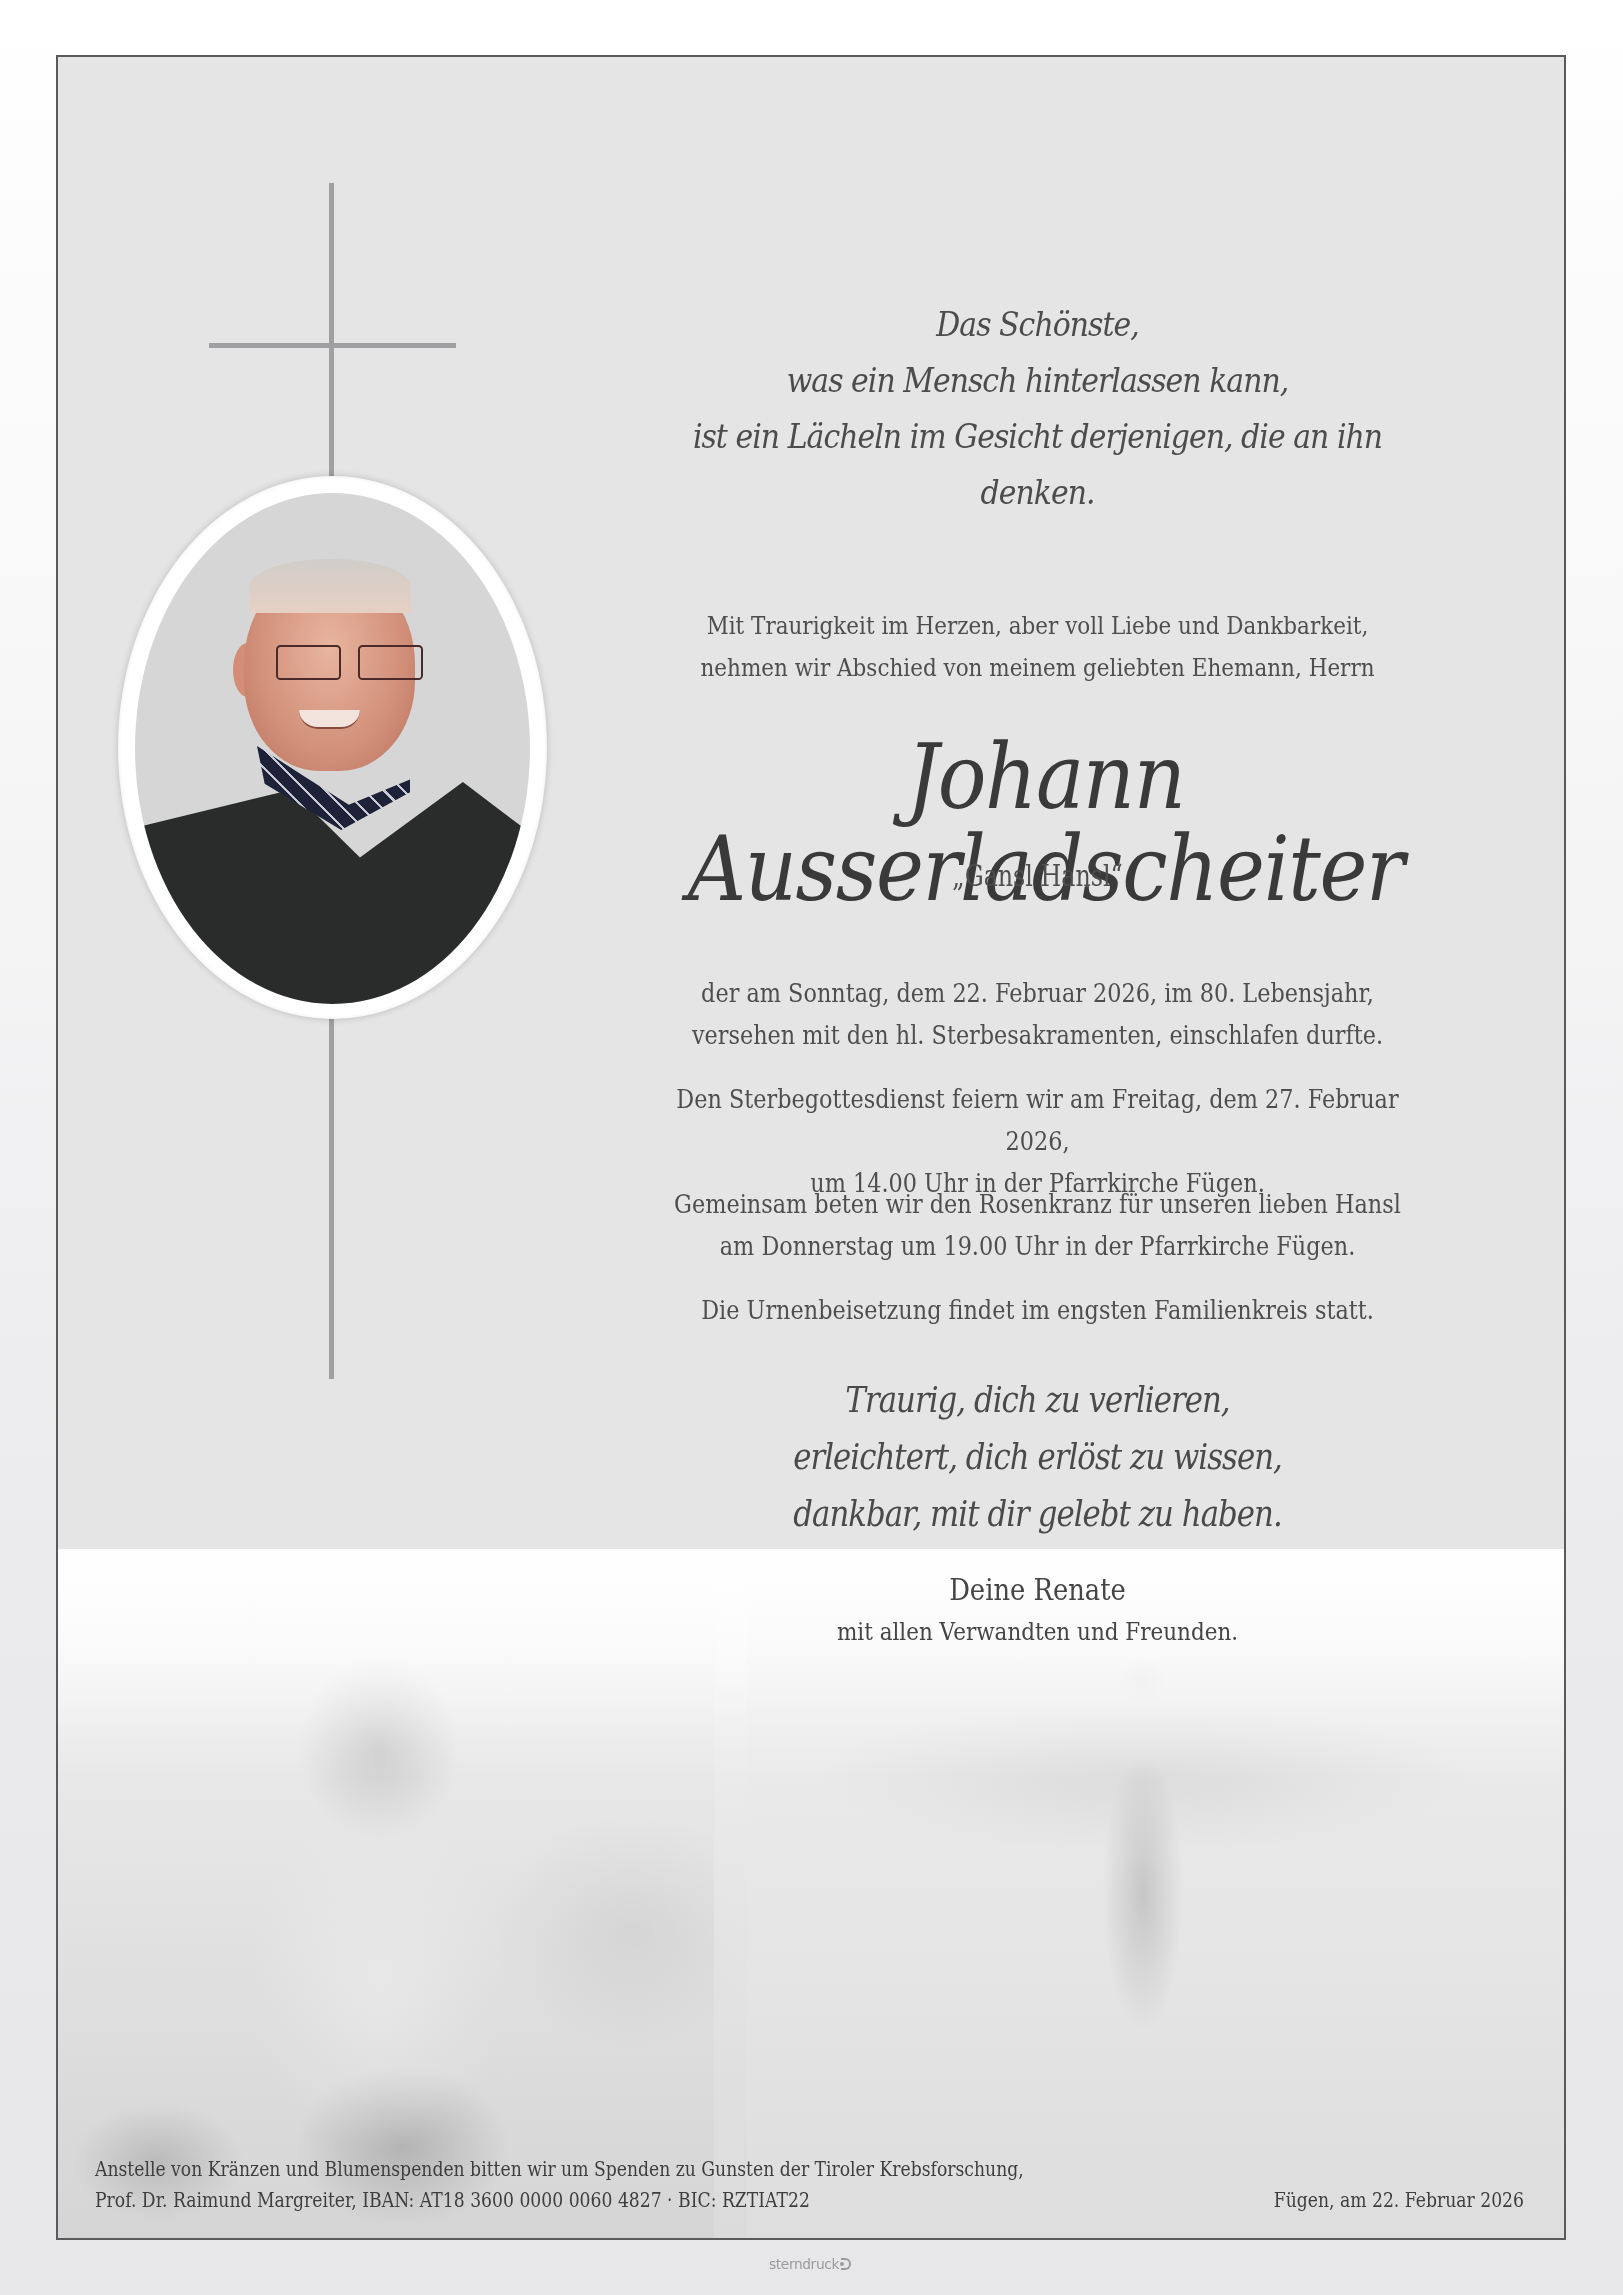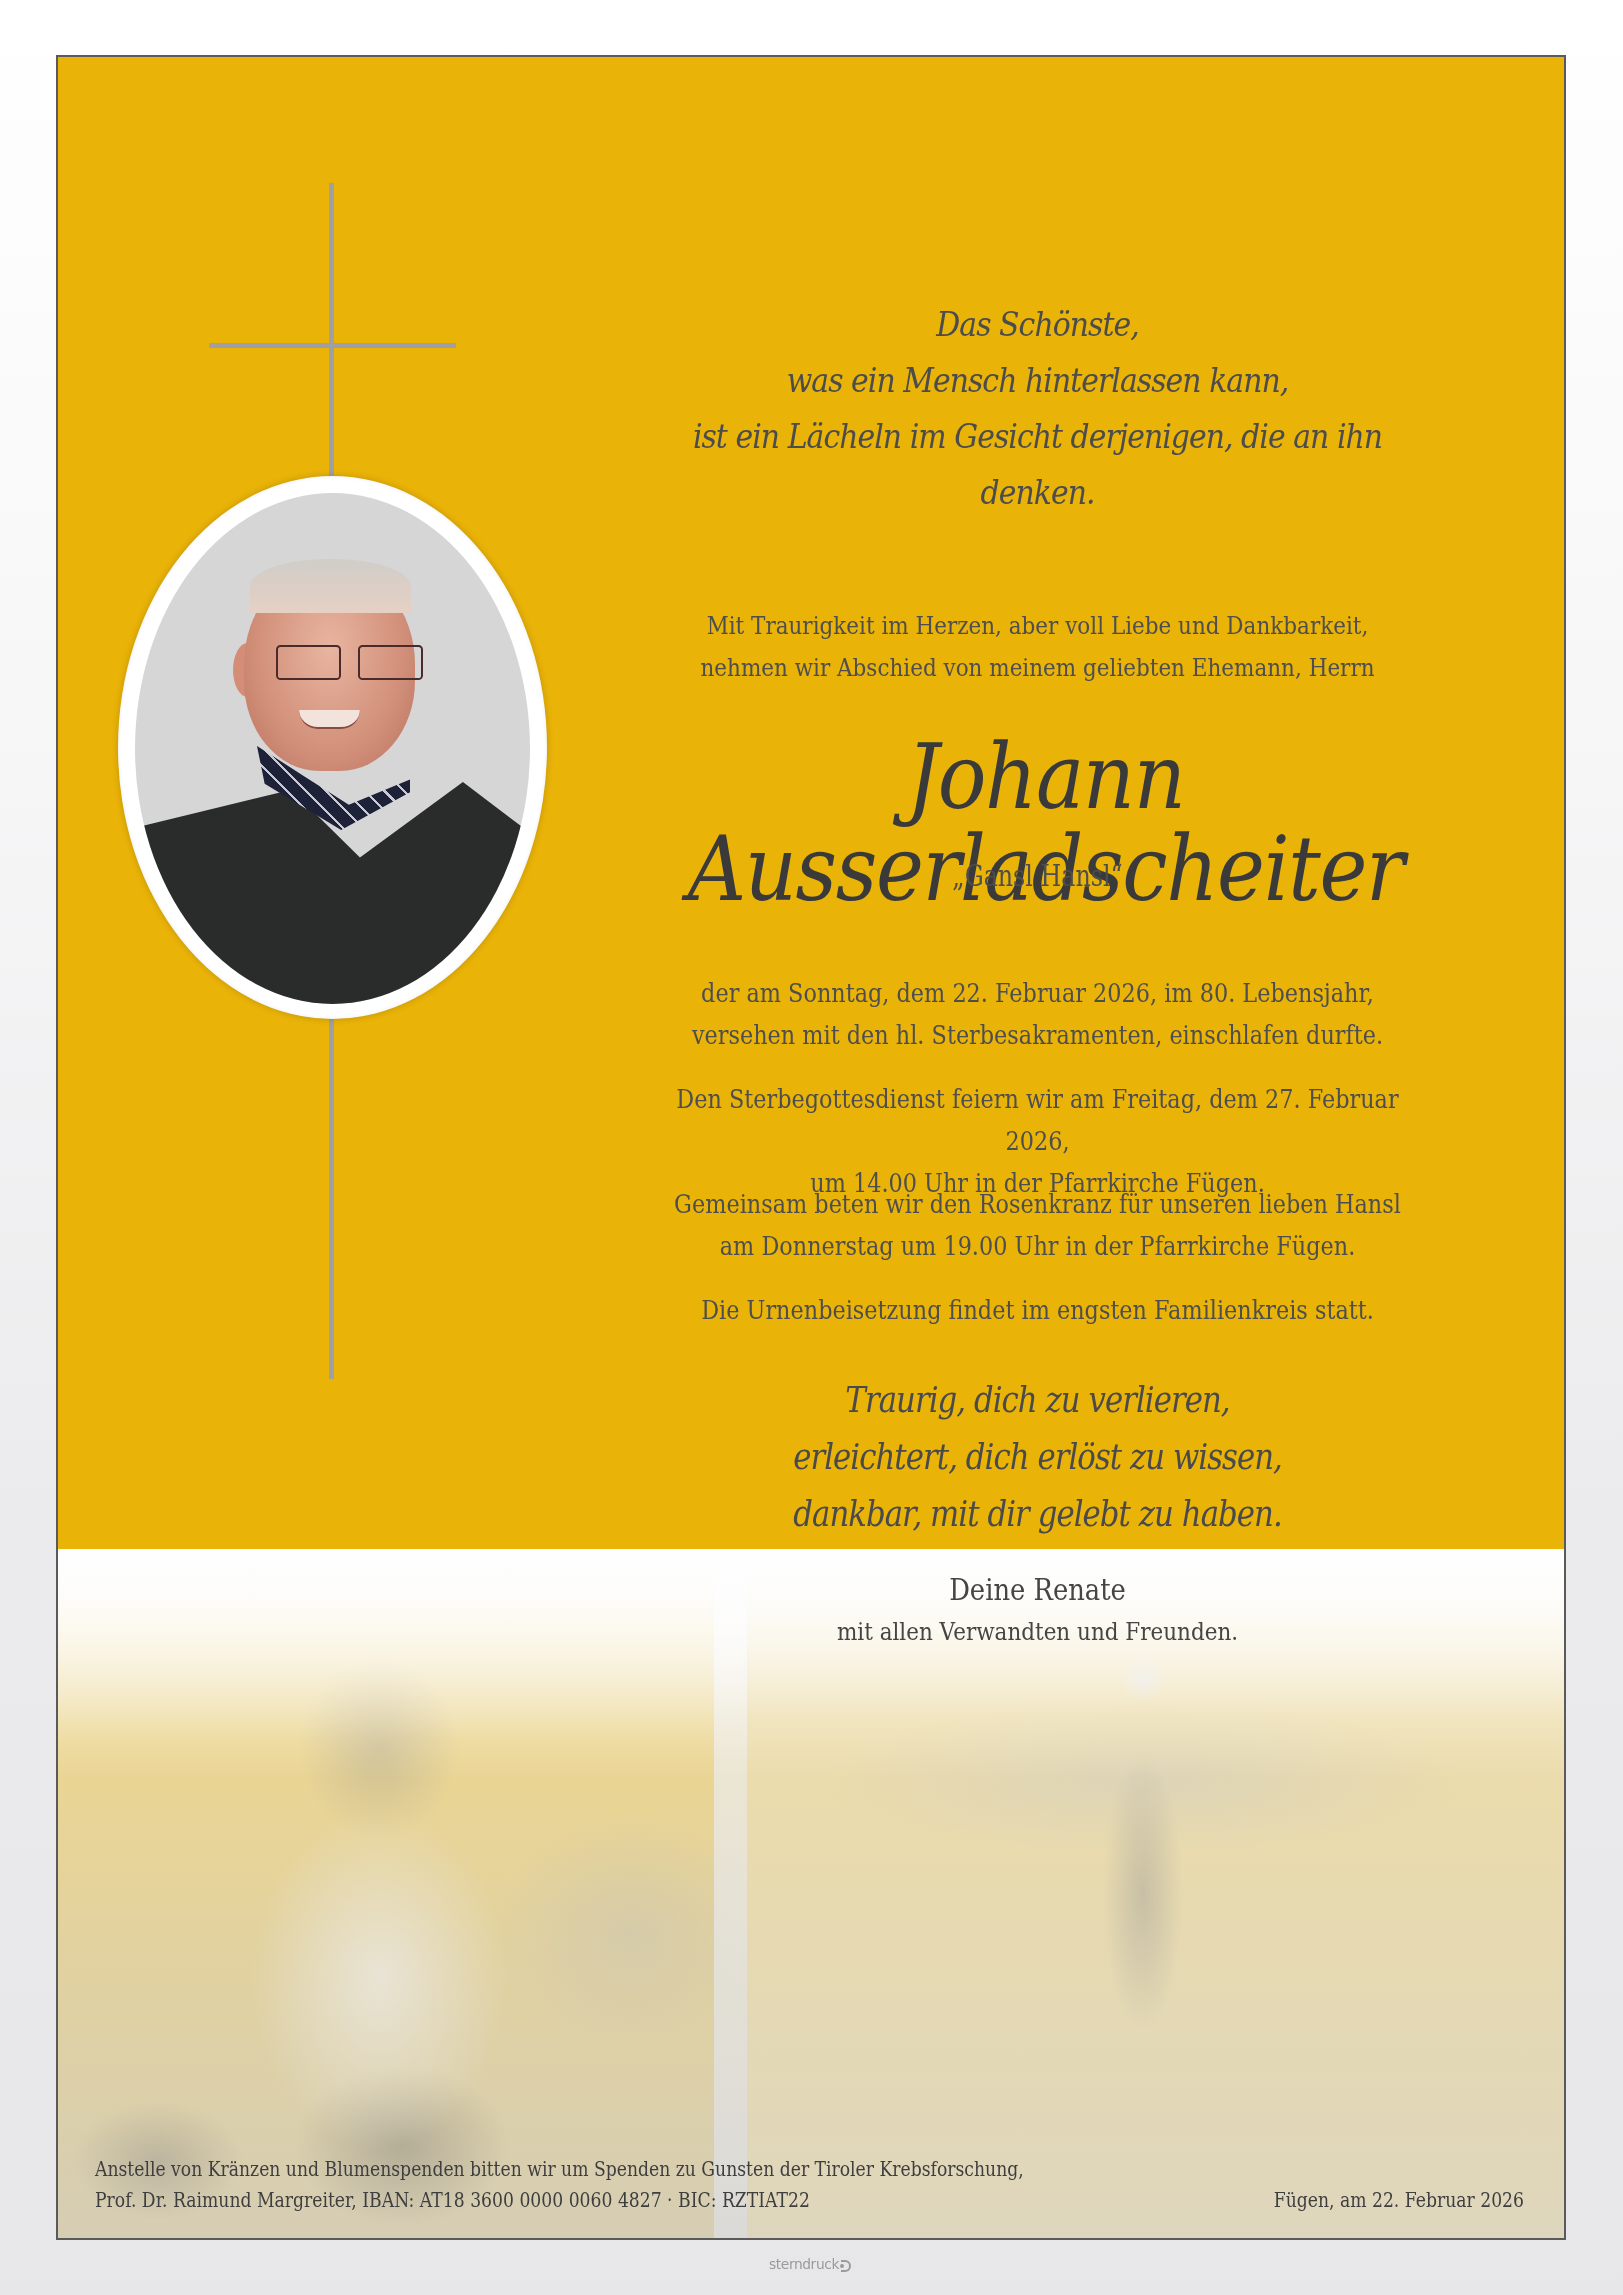--- a/index.html
+++ b/index.html
@@ -16,21 +16,21 @@
     color: #4a4a4a;
   }
   .frame {
     position: absolute;
     left: 56px;
     top: 55px;
     width: 1510px;
     height: 2185px;
     border: 2.3px solid #5a5a5a;
     box-sizing: border-box;
-    background: #eab308;
+    background: #e5e5e5;
     overflow: hidden;
   }
   
   .bg-photos {
     position: absolute;
     left: 0;
     right: 0;
     bottom: 0;
     height: 689px;
     overflow: hidden;
@@ -278,21 +278,21 @@
   }
   .printer-logo {
     position: absolute;
     left: 769px;
     top: 2256px;
     font-family: "DejaVu Sans", sans-serif;
     font-size: 13.8px;
     color: #9a9a9a;
     letter-spacing: -0.4px;
     display: flex;
-    align-items: flex-end;
+    align-items: center;
     gap: 2.3px;
   }
   .printer-logo .logo-mark {
     display: inline-block;
     width: 9.2px;
     height: 12.2px;
     border-radius: 0 7.7px 7.7px 0;
     border: 2.3px solid #9a9a9a;
     border-left: none;
     box-sizing: border-box;

